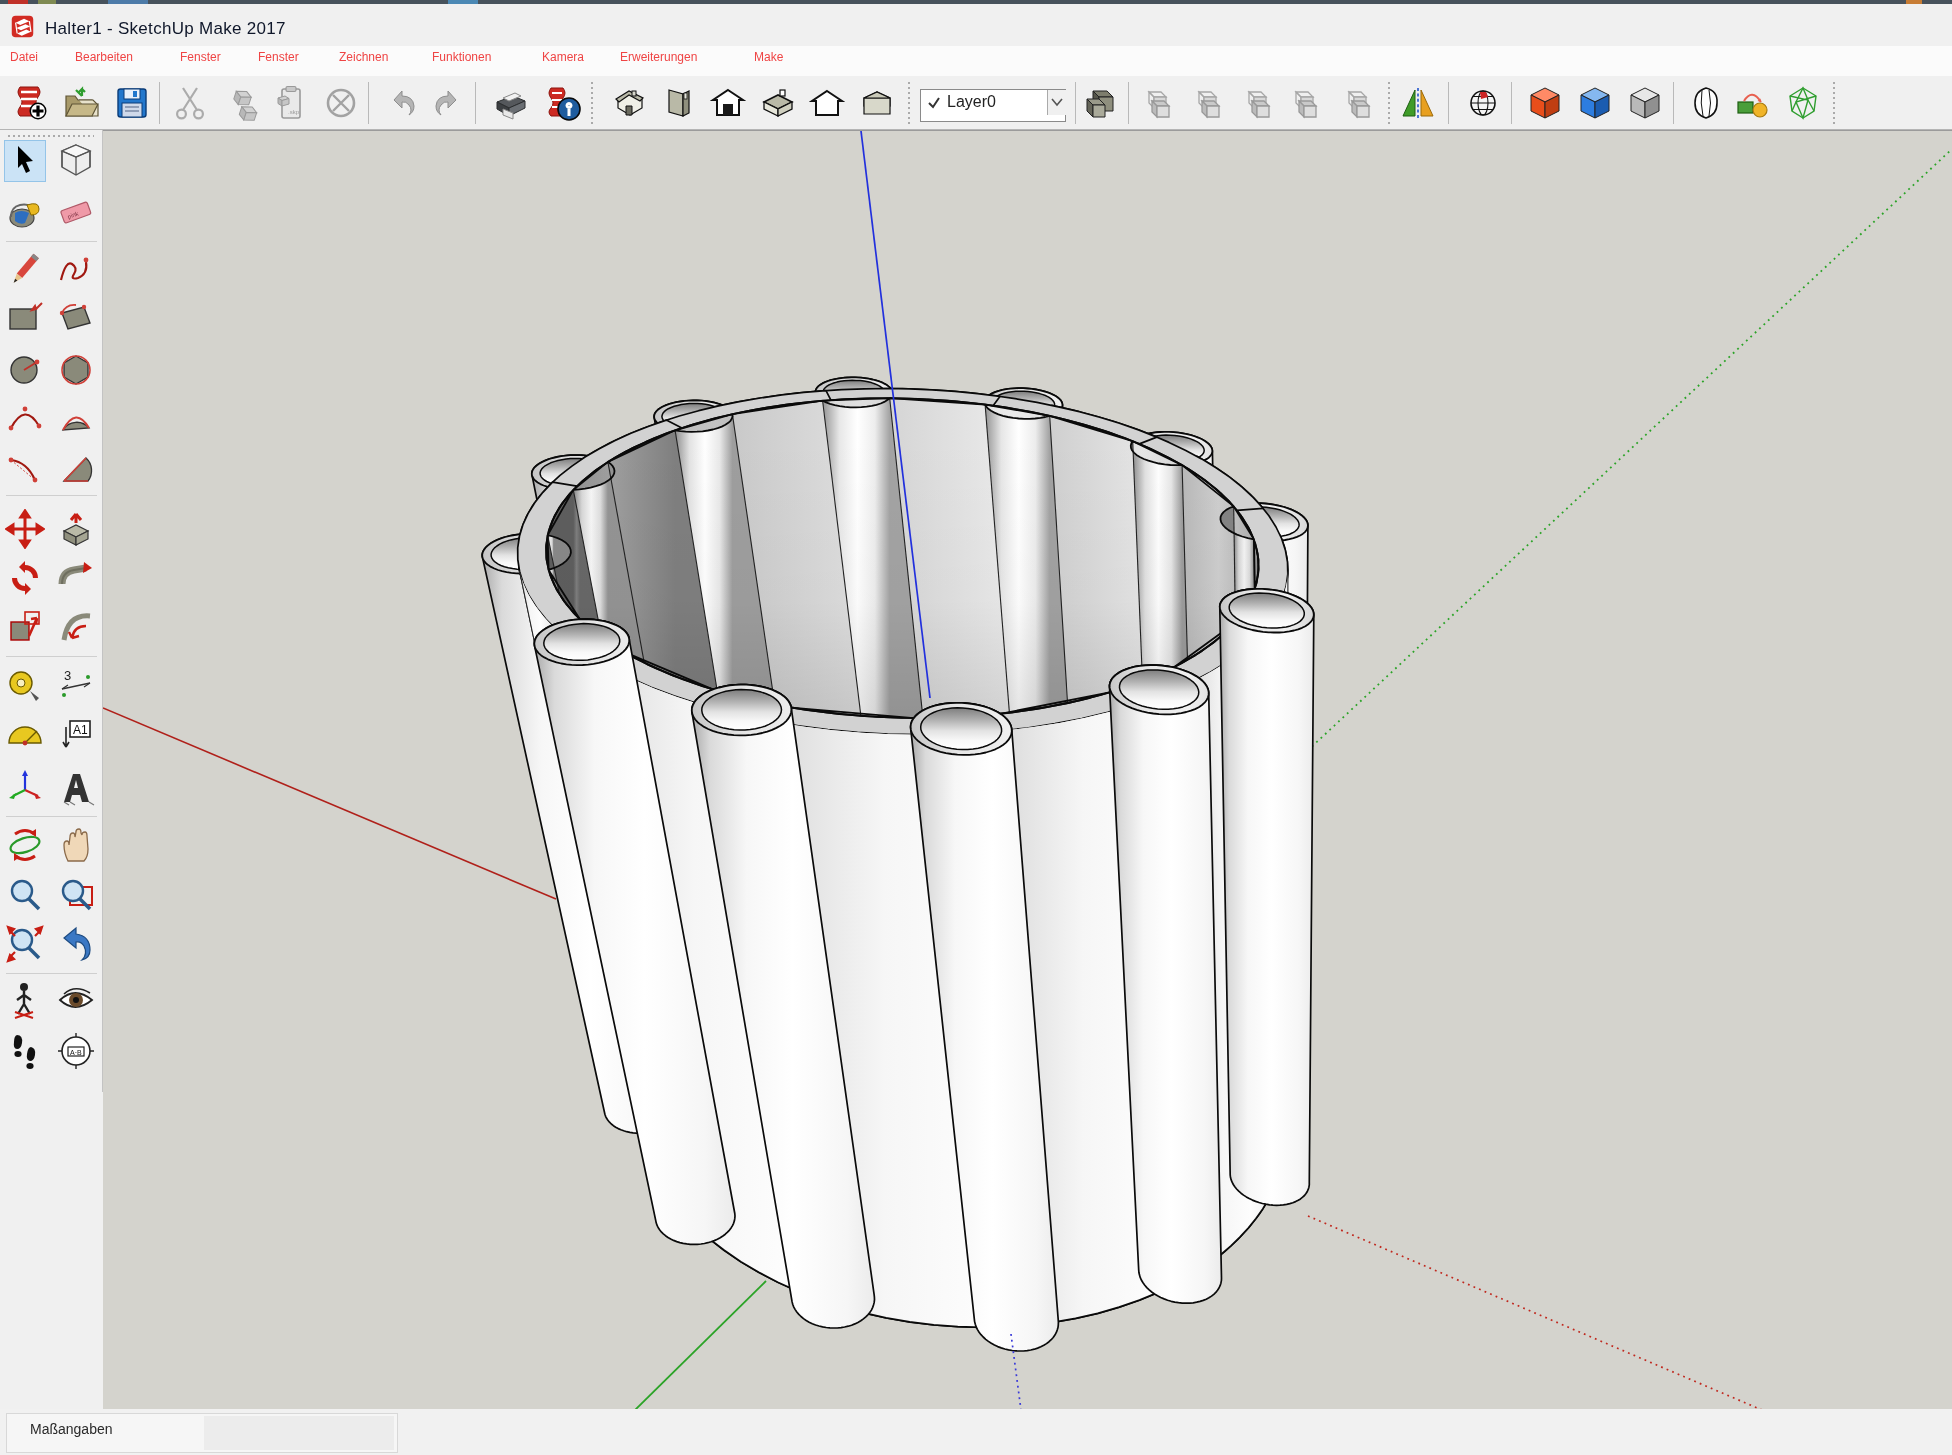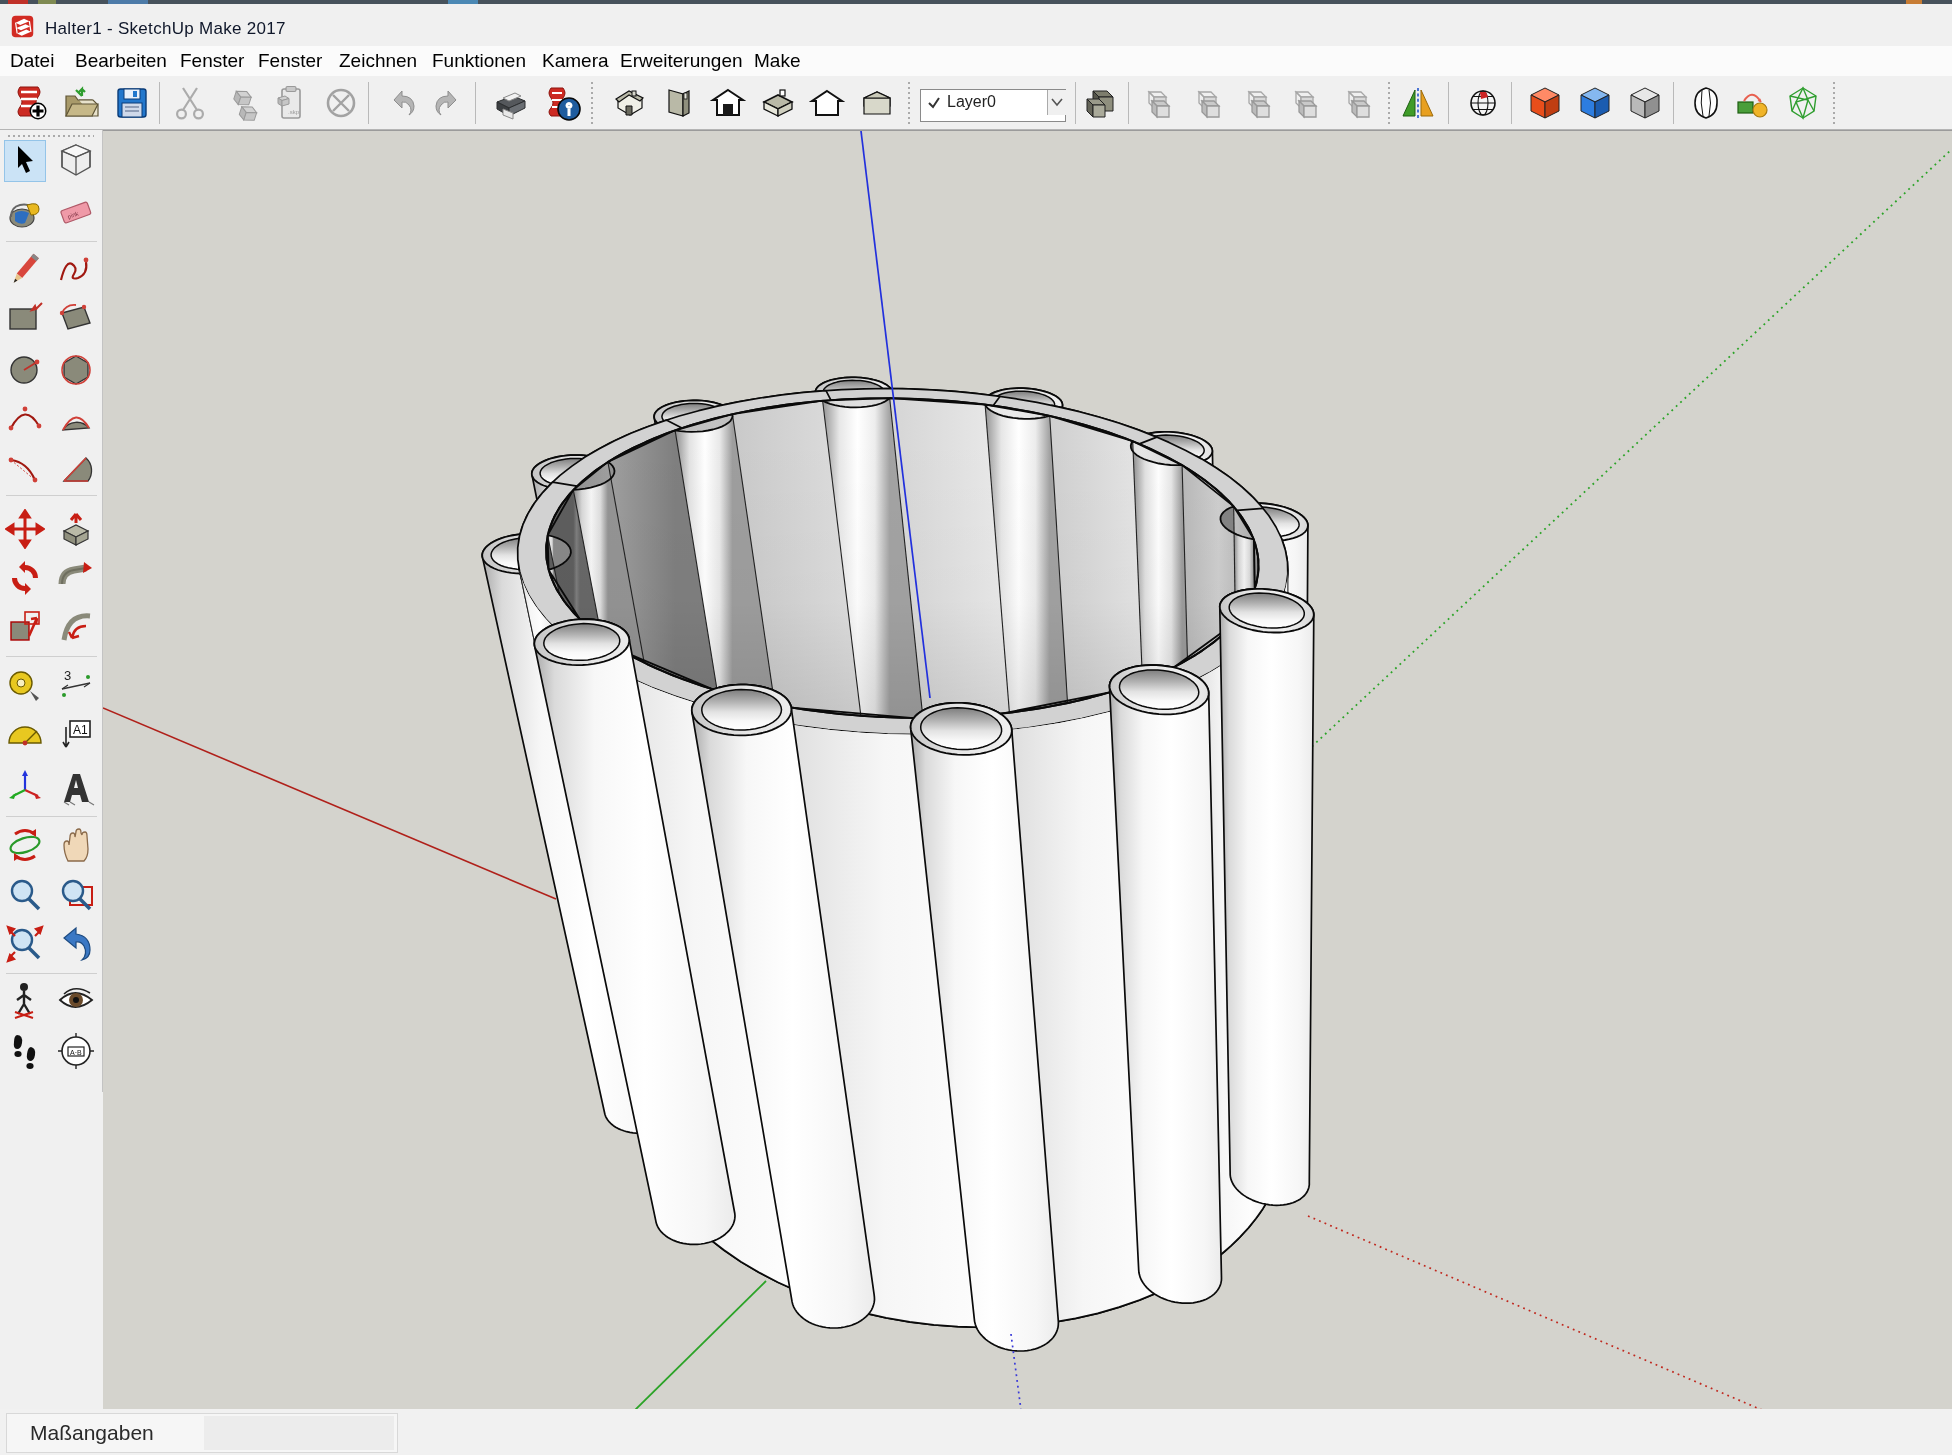--- a/index.html
+++ b/index.html
@@ -1,34 +1,34 @@
 <!DOCTYPE html>
 <html><head><meta charset="utf-8">
 <style>
 *{margin:0;padding:0;box-sizing:border-box}
 html,body{width:1952px;height:1455px;overflow:hidden;font-family:"Liberation Sans",sans-serif;background:#f0f0f0}
 .abs{position:absolute}
 #topstrip{left:0;top:0;width:1952px;height:4px;background:#47525c}
 #titlebar{left:0;top:4px;width:1952px;height:42px;background:#f0f0f0}
 #title{left:45px;top:15px;font-size:17px;color:#0f172a;letter-spacing:.3px}
 #menubar{left:0;top:46px;width:1952px;height:30px;background:#fbfbfb}
-.mi{position:absolute;top:4px;font-size:19px;color:#000000}
+.mi{position:absolute;top:4px;font-size:12px;color:#ef4444}
 #toolbar{left:0;top:76px;width:1952px;height:54px;background:#f0f0f0;border-bottom:1px solid #b5b5b5}
 .sep{position:absolute;top:6px;height:42px;width:1px;background:#b9b9b9}
 .grip{position:absolute;top:6px;height:42px;width:2px;background-image:repeating-linear-gradient(#aaa 0 2px,transparent 2px 5px)}
 #palette{left:0;top:130px;width:103px;height:962px;background:#f0f0f0;border-right:1px solid #c3c3c3}
 .pgrip{position:absolute;left:8px;width:86px;height:2px;background-image:repeating-linear-gradient(90deg,#aaa 0 2px,transparent 2px 5px)}
 .picon{position:absolute;width:40px;height:40px}
 .psel{background:#cbe3f6;outline:1.5px solid #94c4e8}
 .psep{position:absolute;left:6px;width:91px;height:1px;background:#cfcfcf}
 #viewport{left:103px;top:130px;width:1849px;height:1279px;background:#d4d3cd;border-top:1px solid #9b9b9b;overflow:hidden}
 #statusbar{left:0;top:1409px;width:1952px;height:46px;background:#f1f1f1}
 #vcb{left:6px;top:4px;width:392px;height:40px;background:#f6f6f6;border:1px solid #d8d8d8}
 #vcb2{left:204px;top:7px;width:190px;height:34px;background:#ececec}
-#mass{left:30px;top:12px;font-size:21px;color:#2a2a2a}
+#mass{left:30px;top:12px;font-size:14px;color:#2a2a2a}
 svg{display:block}
 </style></head>
 <body>
 <div class="abs" id="topstrip">
  <div class="abs" style="left:8px;top:0;width:20px;height:4px;background:#c03028"></div>
  <div class="abs" style="left:38px;top:0;width:18px;height:4px;background:#7f8a52"></div>
  <div class="abs" style="left:108px;top:0;width:40px;height:4px;background:#4d7ba8"></div>
  <div class="abs" style="left:448px;top:0;width:30px;height:4px;background:#4b88b4"></div>
  <div class="abs" style="left:1906px;top:0;width:16px;height:4px;background:#c77c34"></div>
 </div>

